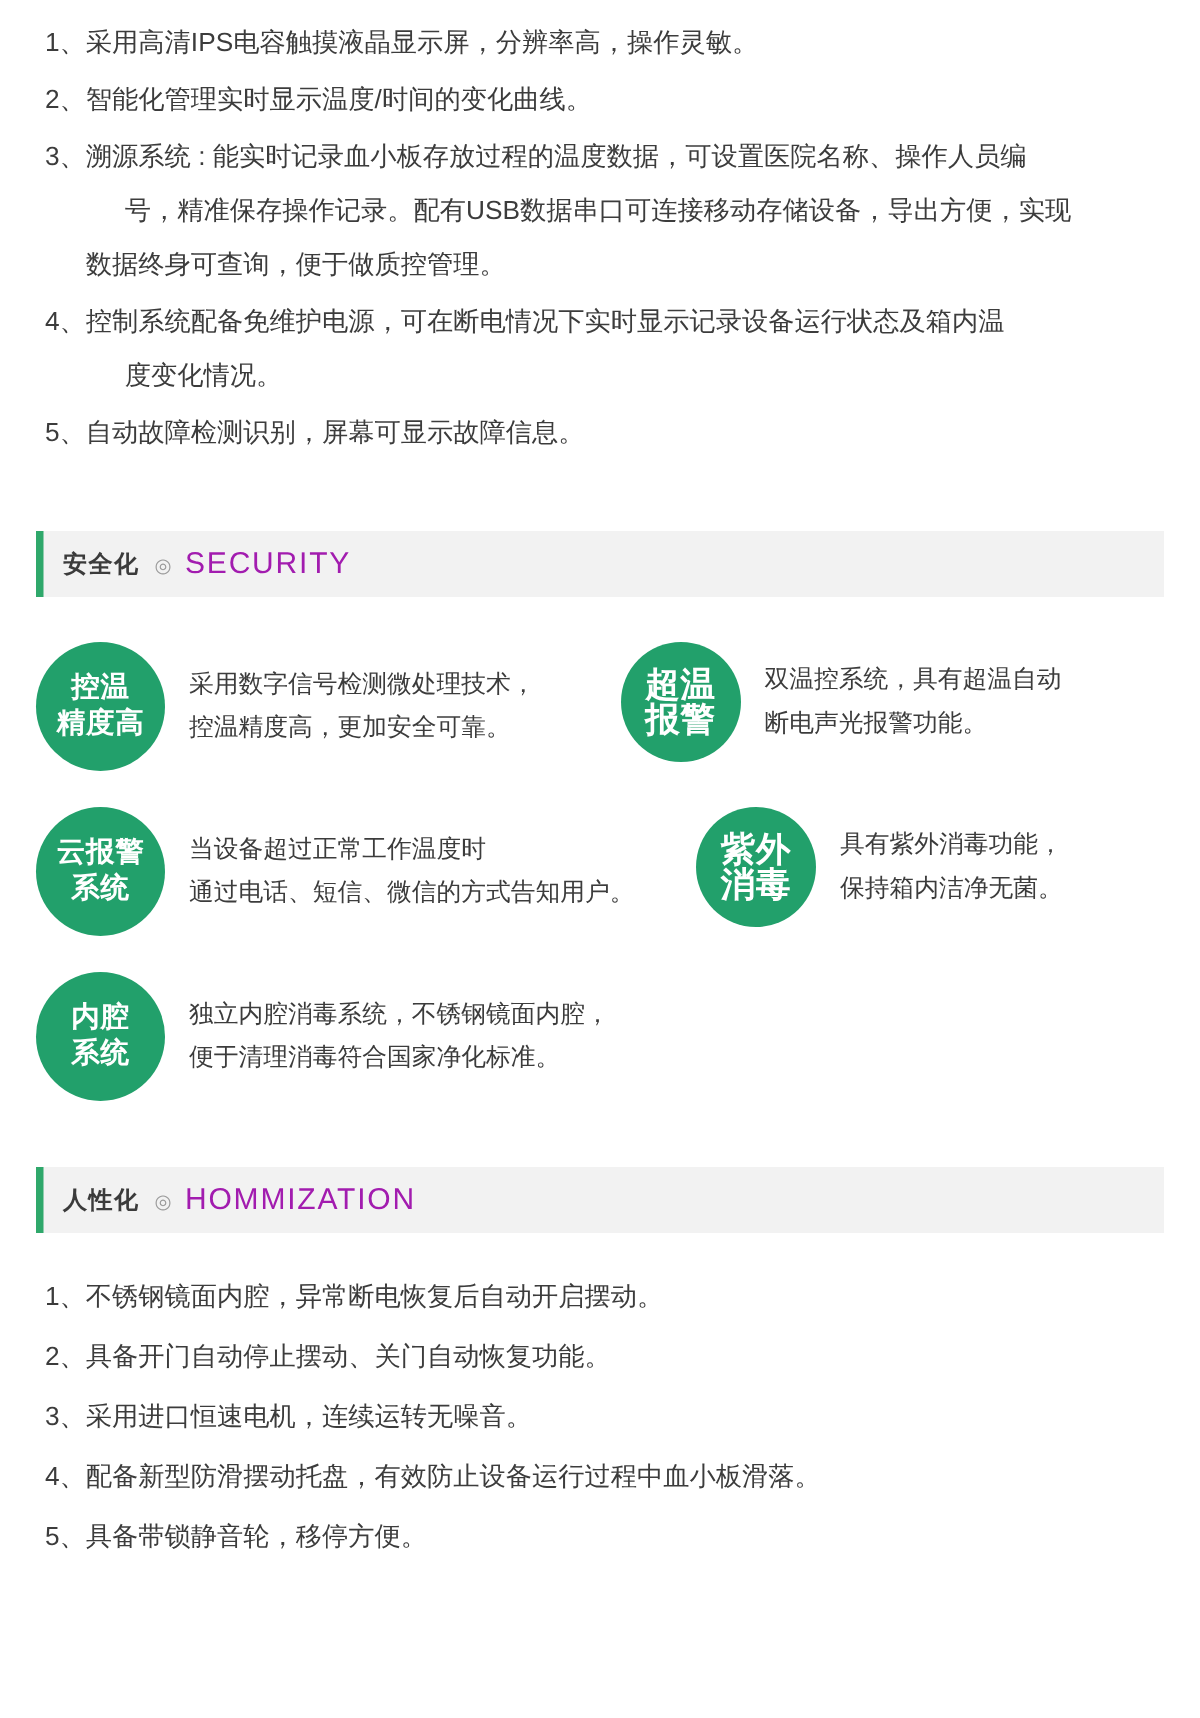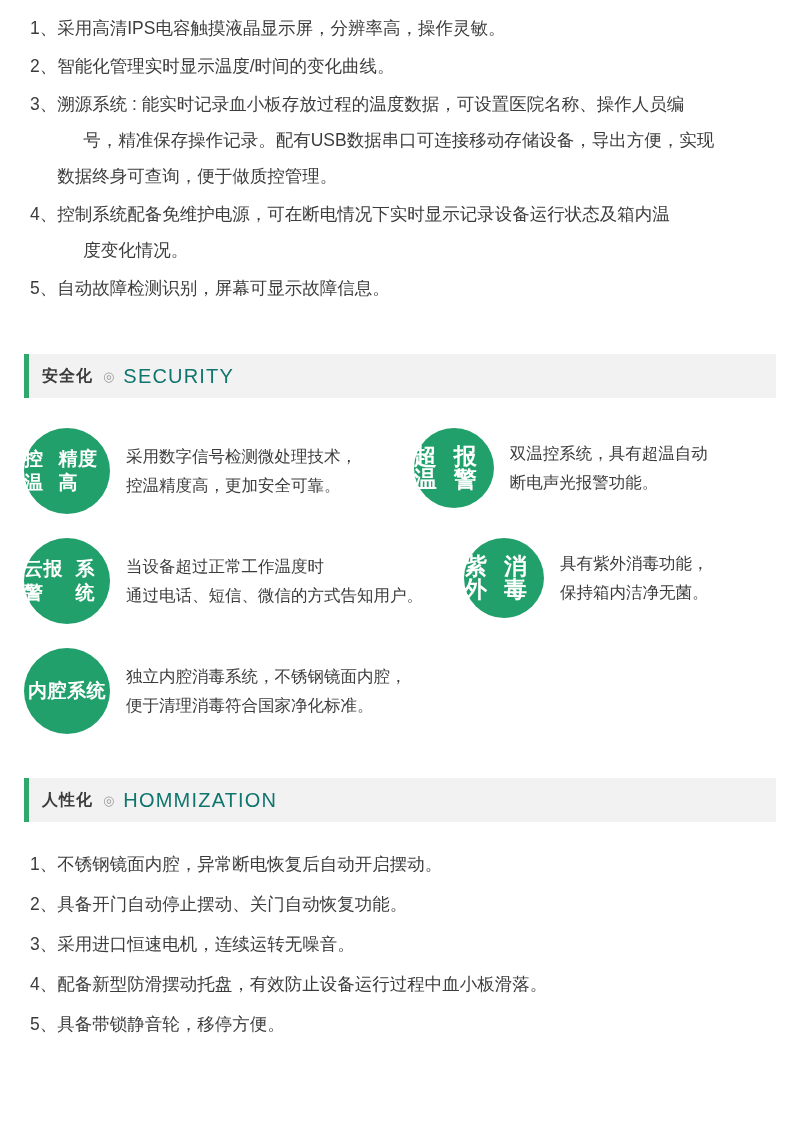--- a/index.html
+++ b/index.html
@@ -69,21 +69,21 @@
     letter-spacing: 1px;
   }
   .section-band .dot {
     font-size: 13px;
     color: #9a9a9a;
     margin: 0 9px 0 10px;
     line-height: 1;
   }
   .section-band .en {
     font-size: 20px;
-    color: #0f766e;
+    color: #a21caf;
     letter-spacing: 1.2px;
   }
 
   
   .features {
     padding: 26px 24px 0 24px;
   }
   .feat-row {
     display: flex;
     align-items: flex-start;
@@ -95,21 +95,21 @@
   }
   .feat.left  { width: 400px; }
   .feat.right { width: 372px; }
 
   .badge {
     flex: 0 0 auto;
     border-radius: 50%;
     background: #22a06b;
     color: #ffffff;
     display: flex;
-    flex-direction: row;
+    flex-direction: column;
     align-items: center;
     justify-content: center;
     font-weight: bold;
     letter-spacing: 0.5px;
   }
   .badge .l1, .badge .l2 { display: block; }
 
   .badge.sz-lg {
     width: 86px; height: 86px;
     font-size: 19px;

